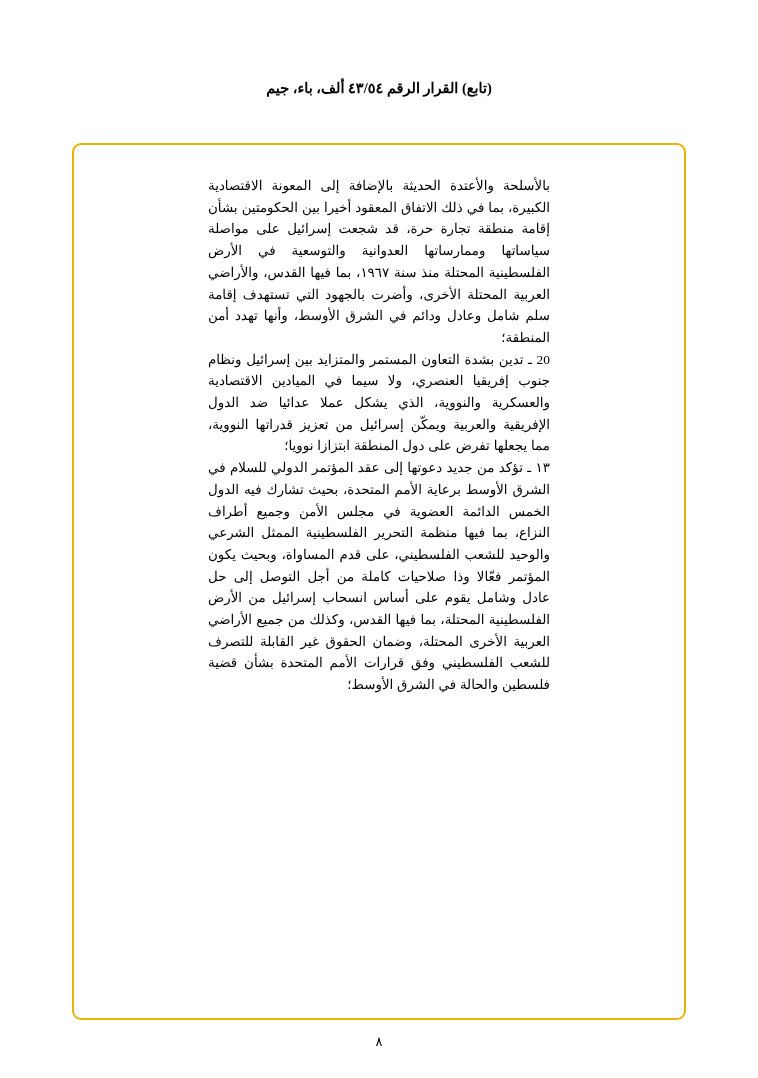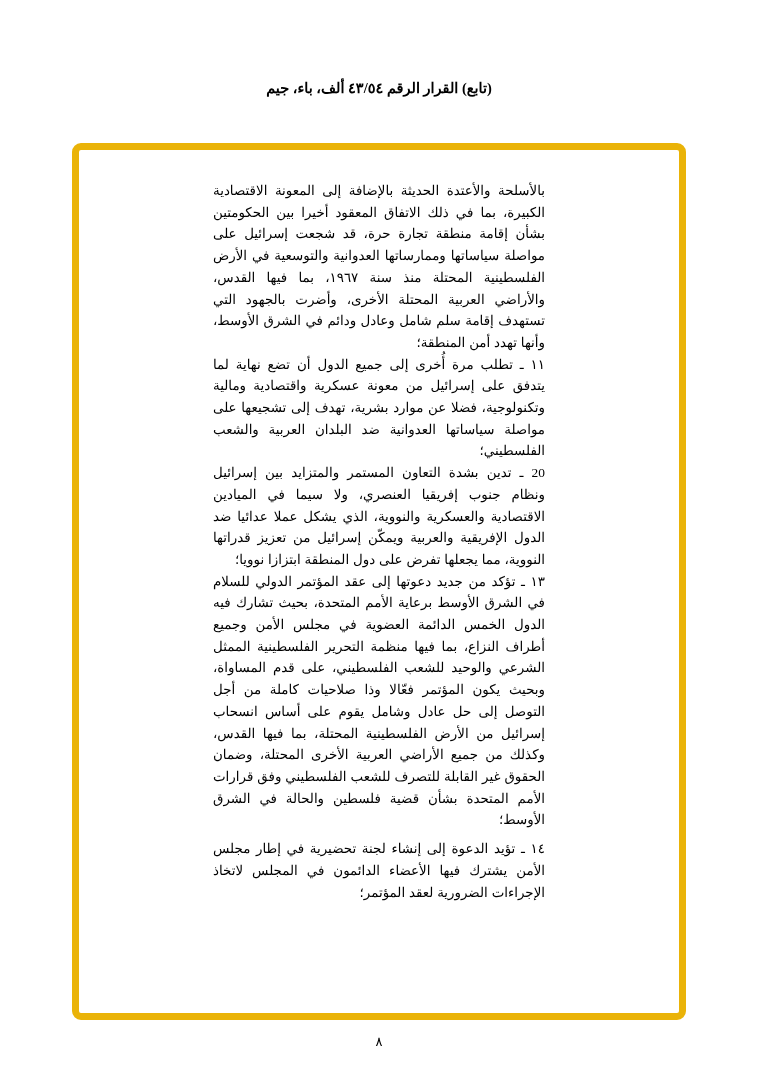--- a/index.html
+++ b/index.html
@@ -47,21 +47,21 @@
     padding: 0;
     margin-top: 9px;
     line-height: 1.4;
   }
   .frame {
     position: absolute;
     top: 143px;
     left: 72px;
     width: 614px;
     height: 877px;
-    border: 7px solid #eab308;
+    border: 2px solid #eab308;
     border-radius: 9px;
     box-sizing: border-box;
     background: #ffffff;
   }
   .content {
     position: absolute;
     top: 30px;
     right: 134px;
     left: 134px;
     direction: rtl;
@@ -99,22 +99,20 @@
 
 <div class="page">
 
   <div class="header-block">
     <div class="doc-title">(تابع) القرار الرقم ٤٣/٥٤ ألف، باء، جيم</div>
   </div>
 
   <div class="frame">
     <div class="content">
       <p class="para">بالأسلحة والأعتدة الحديثة بالإضافة إلى المعونة الاقتصادية الكبيرة، بما في ذلك الاتفاق المعقود أخيرا بين الحكومتين بشأن إقامة منطقة تجارة حرة، قد شجعت إسرائيل على مواصلة سياساتها وممارساتها العدوانية والتوسعية في الأرض الفلسطينية المحتلة منذ سنة ١٩٦٧، بما فيها القدس، والأراضي العربية المحتلة الأخرى، وأضرت بالجهود التي تستهدف إقامة سلم شامل وعادل ودائم في الشرق الأوسط، وأنها تهدد أمن المنطقة؛</p>
-      <p class="para">١١ ـ تطلب مرة أُخرى إلى جميع الدول أن تضع نهاية لما يتدفق على إسرائيل من معونة عسكرية واقتصادية ومالية وتكنولوجية، فضلا عن موارد بشرية، تهدف إلى تشجيعها على مواصلة سياساتها العدوانية ضد البلدان العربية والشعب الفلسطيني؛</p>
       <p class="para">20 ـ تدين بشدة التعاون المستمر والمتزايد بين إسرائيل ونظام جنوب إفريقيا العنصري، ولا سيما في الميادين الاقتصادية والعسكرية والنووية، الذي يشكل عملا عدائيا ضد الدول الإفريقية والعربية ويمكّن إسرائيل من تعزيز قدراتها النووية، مما يجعلها تفرض على دول المنطقة ابتزازا نوويا؛</p>
       <p class="para">١٣ ـ تؤكد من جديد دعوتها إلى عقد المؤتمر الدولي للسلام في الشرق الأوسط برعاية الأمم المتحدة، بحيث تشارك فيه الدول الخمس الدائمة العضوية في مجلس الأمن وجميع أطراف النزاع، بما فيها منظمة التحرير الفلسطينية الممثل الشرعي والوحيد للشعب الفلسطيني، على قدم المساواة، وبحيث يكون المؤتمر فعّالا وذا صلاحيات كاملة من أجل التوصل إلى حل عادل وشامل يقوم على أساس انسحاب إسرائيل من الأرض الفلسطينية المحتلة، بما فيها القدس، وكذلك من جميع الأراضي العربية الأخرى المحتلة، وضمان الحقوق غير القابلة للتصرف للشعب الفلسطيني وفق قرارات الأمم المتحدة بشأن قضية فلسطين والحالة في الشرق الأوسط؛</p>
-      <p class="para gap">١٤ ـ تؤيد الدعوة إلى إنشاء لجنة تحضيرية في إطار مجلس الأمن يشترك فيها الأعضاء الدائمون في المجلس لاتخاذ الإجراءات الضرورية لعقد المؤتمر؛</p>
     </div>
   </div>
 
   <div class="page-number">٨</div>
 
 </div>
 
 </body></html>

